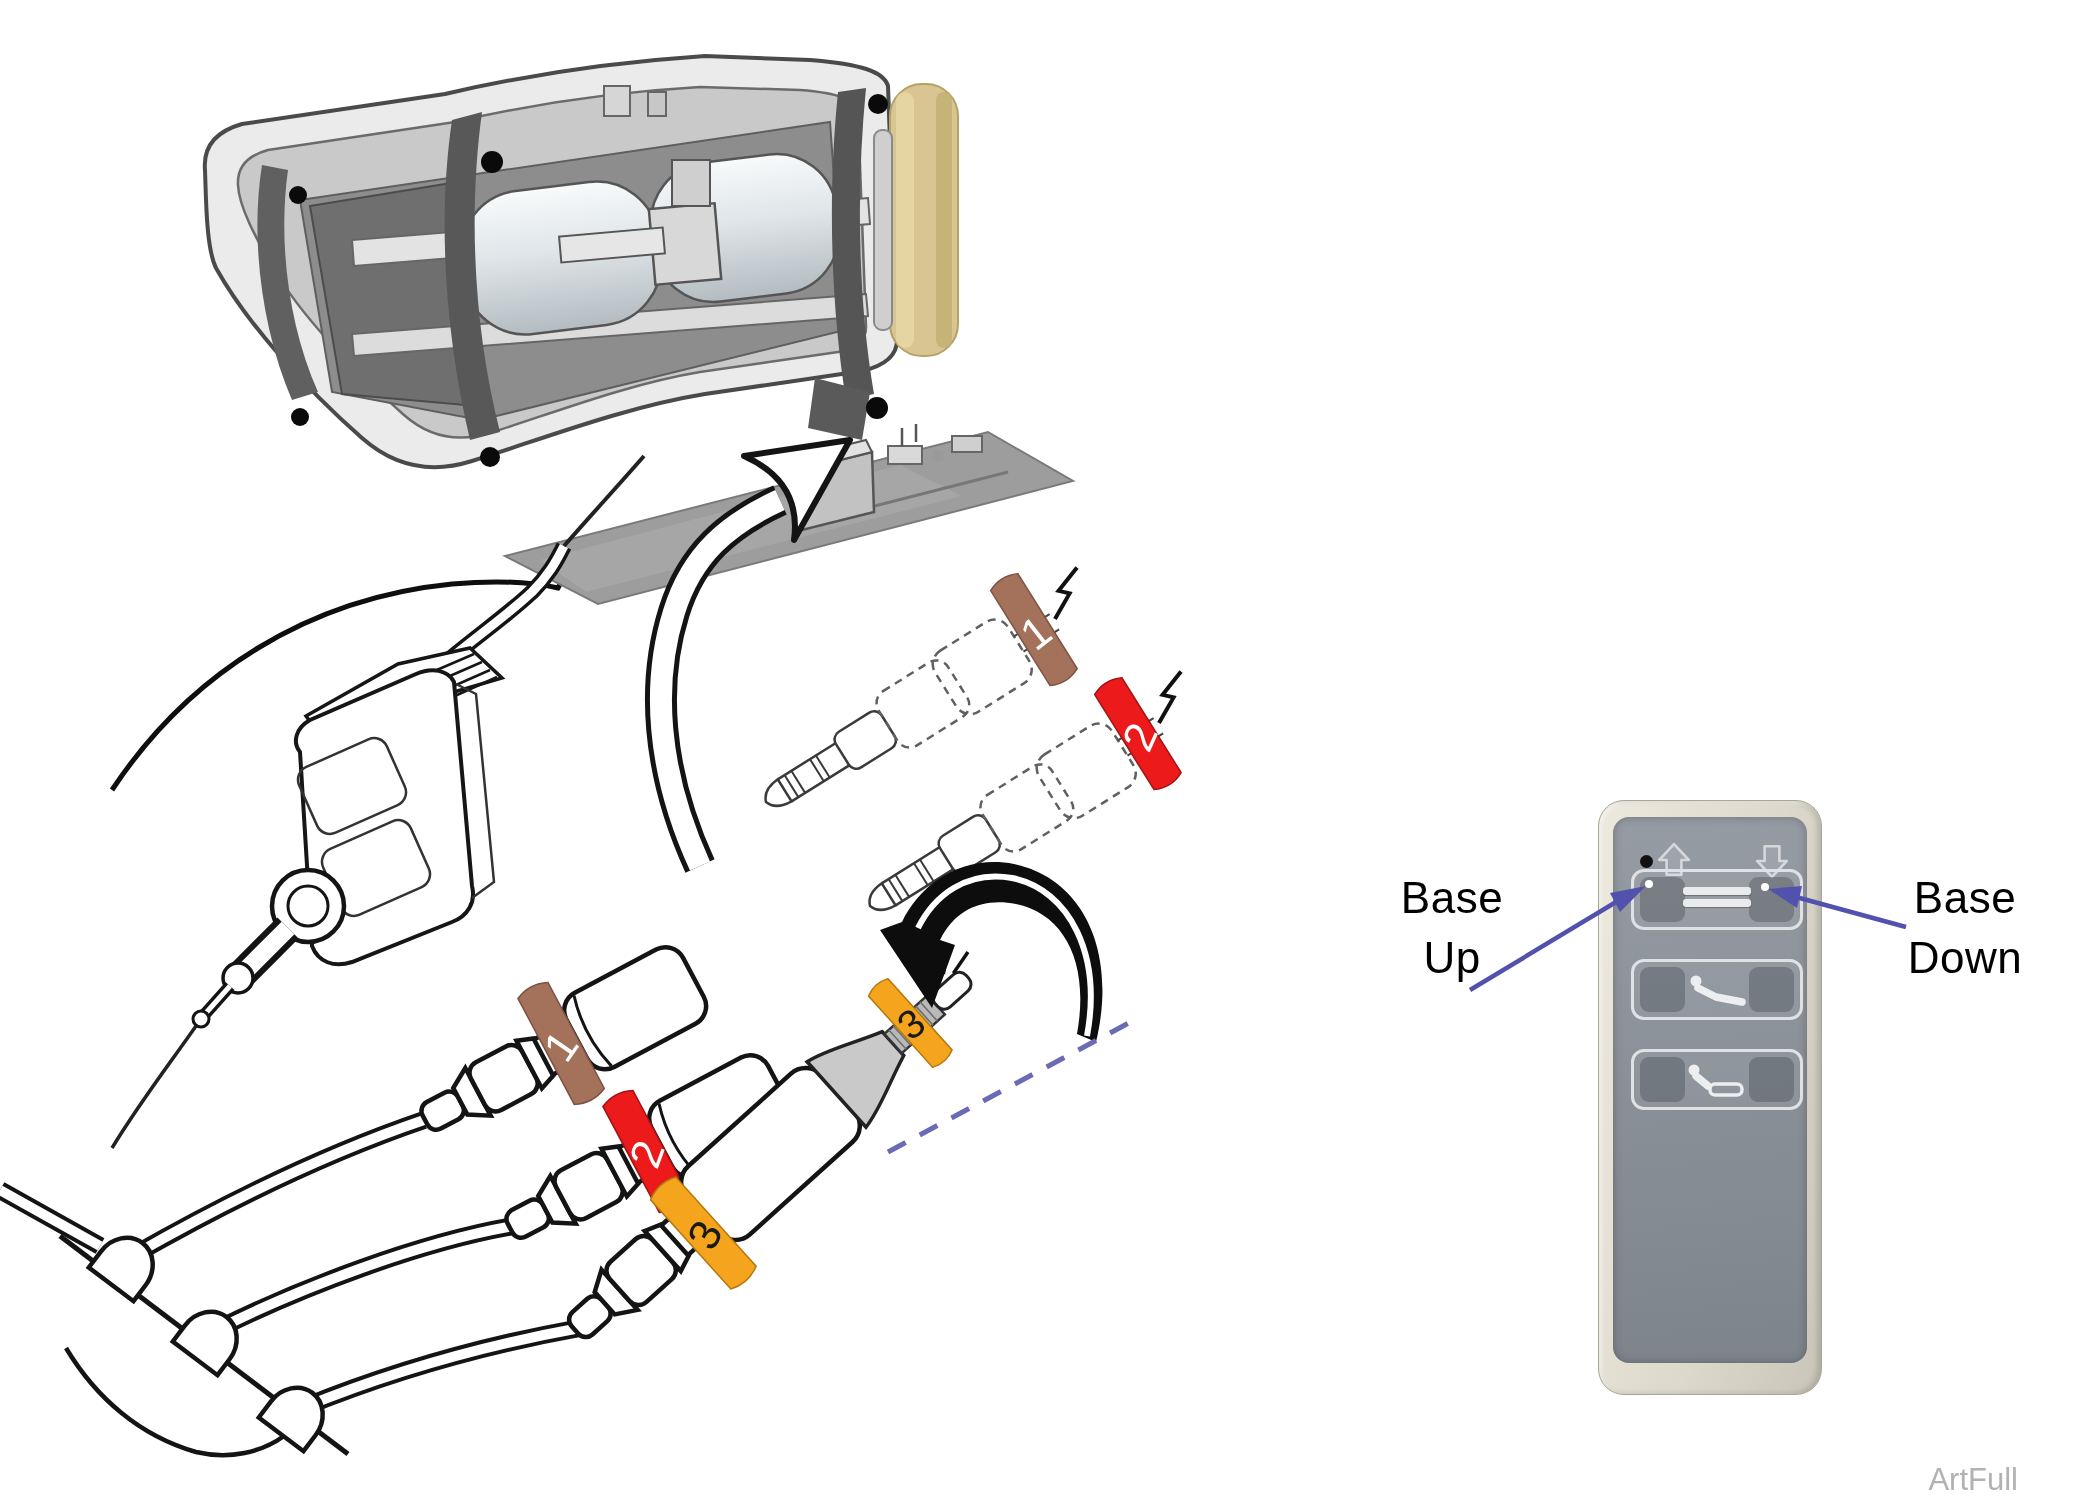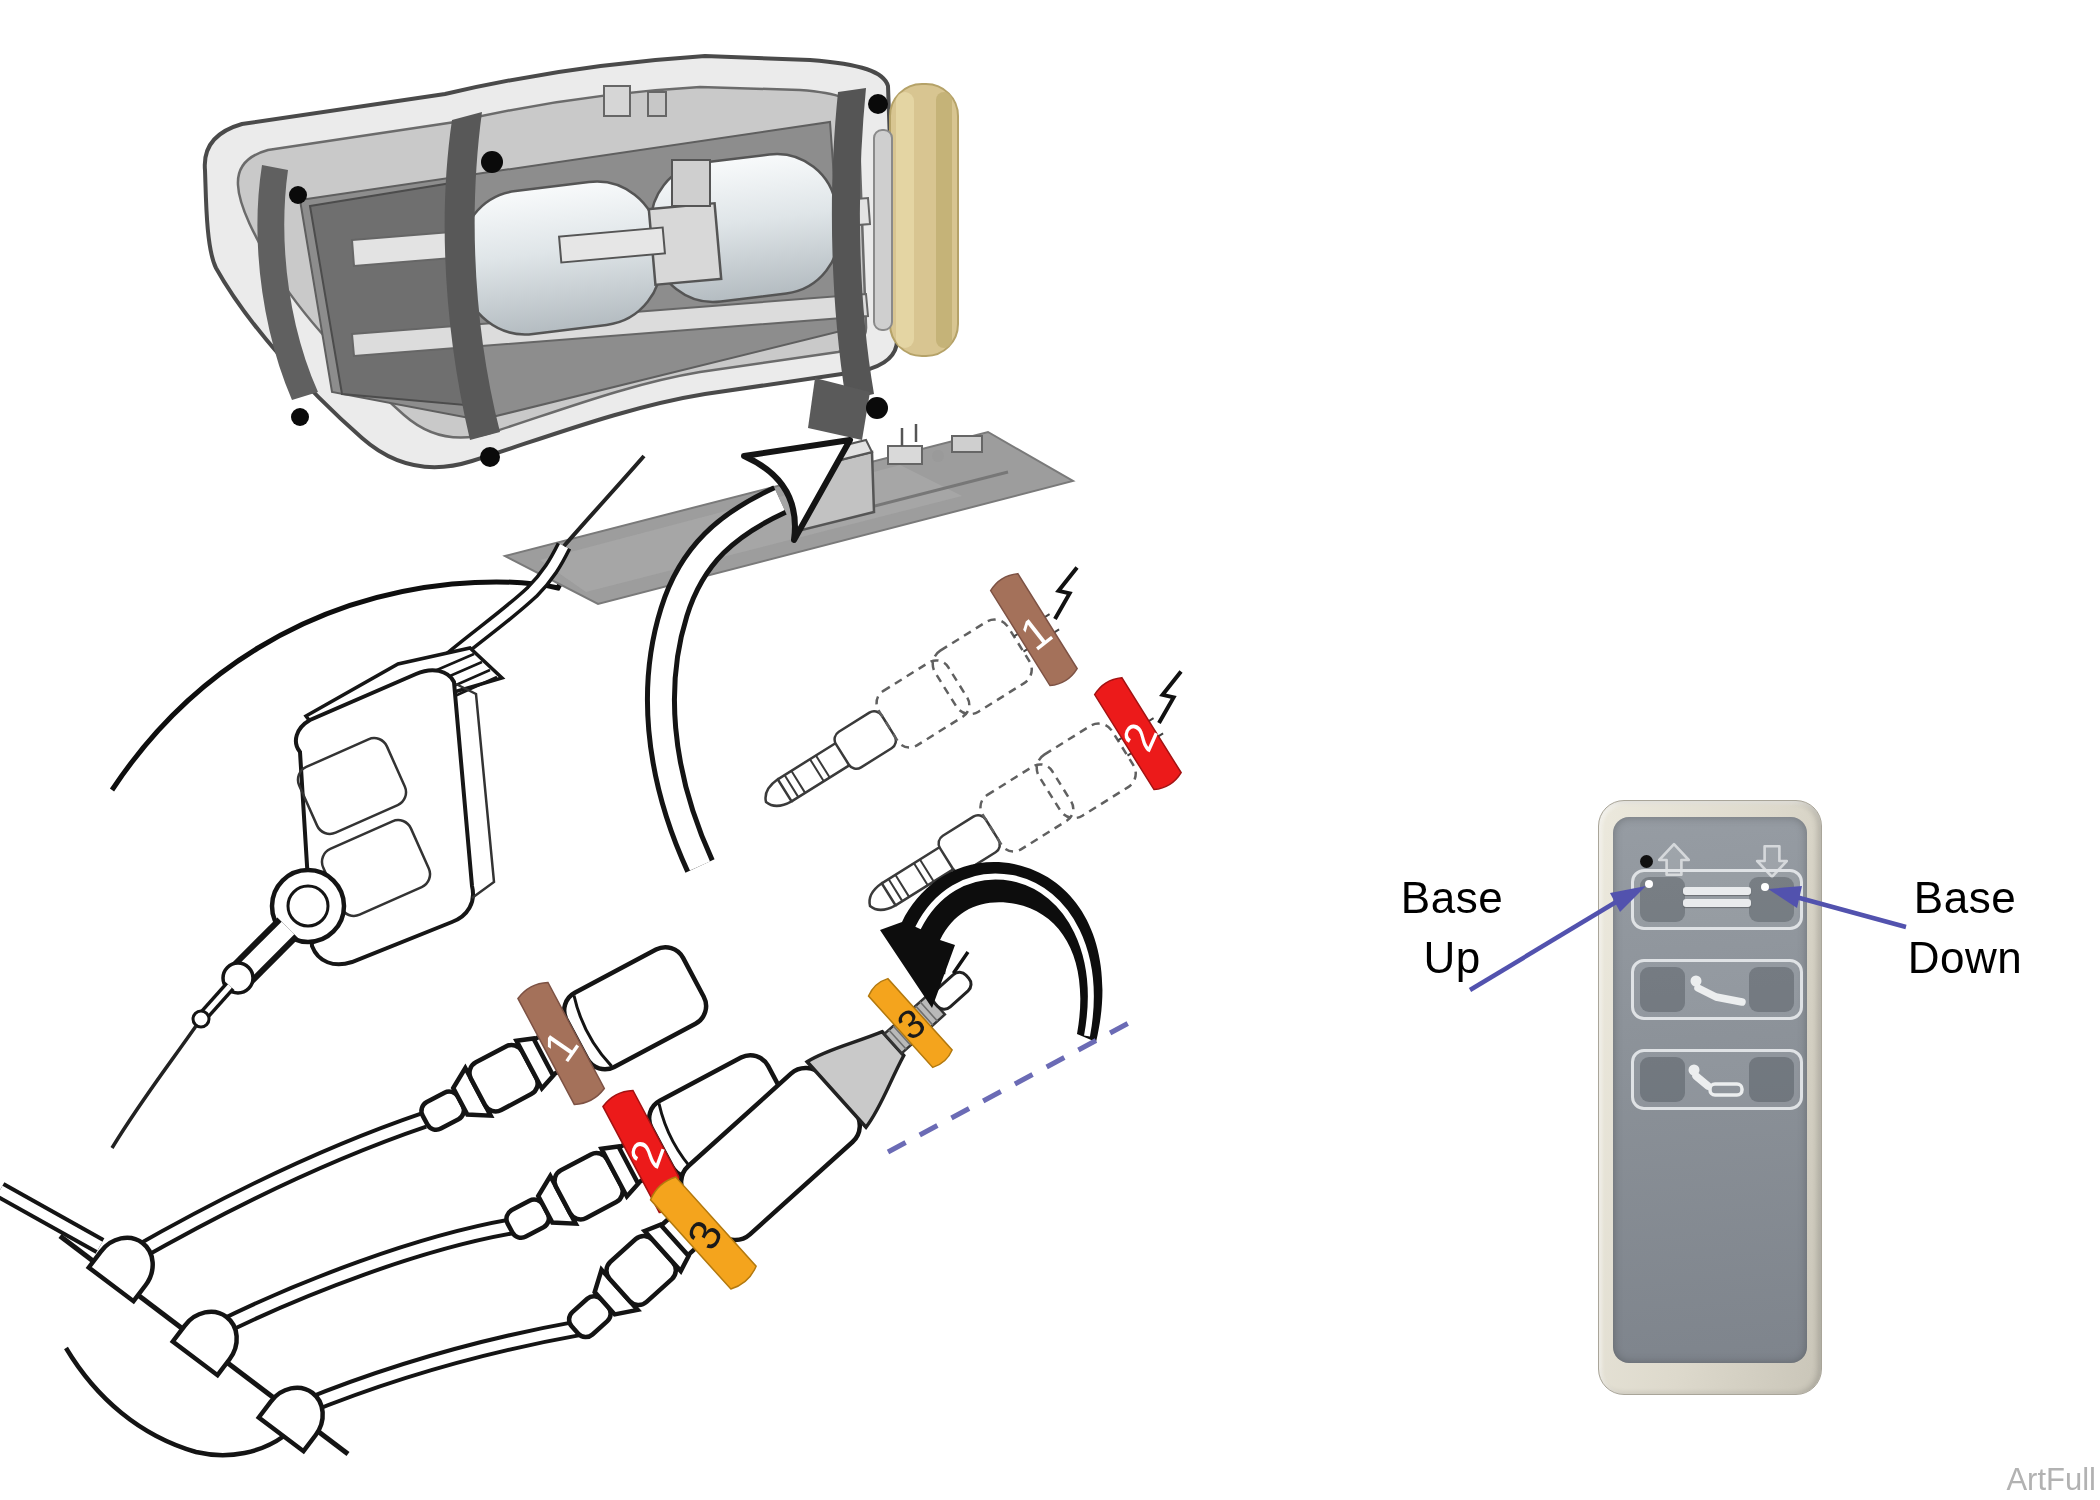--- a/index.html
+++ b/index.html
@@ -9,21 +9,21 @@
   #art{z-index:1;}
   #overlay{z-index:5;pointer-events:none;}
 
   
   .label{position:absolute;z-index:6;text-align:center;color:#000000;
          font-size:44px;line-height:60px;letter-spacing:0.5px;}
   #label-base-up{left:1392px;top:868px;width:120px;}
   #label-base-down{left:1890px;top:868px;width:150px;}
   .label span{display:block;}
 
-  #watermark{position:absolute;z-index:6;left:1960px;top:1462px;width:136px;
+  #watermark{position:absolute;z-index:6;left:1882px;top:1462px;width:136px;
              text-align:right;font-size:31px;color:#b2b2b2;}
 
   
   .num{position:absolute;z-index:4;font-size:44px;font-weight:500;line-height:1;
        transform-origin:center center;}
   .num-light{color:#ffffff;}
   .num-dark{color:#1a1a1a;}
 
   
   .remote{position:absolute;z-index:2;left:1598px;top:800px;width:222px;height:593px;

